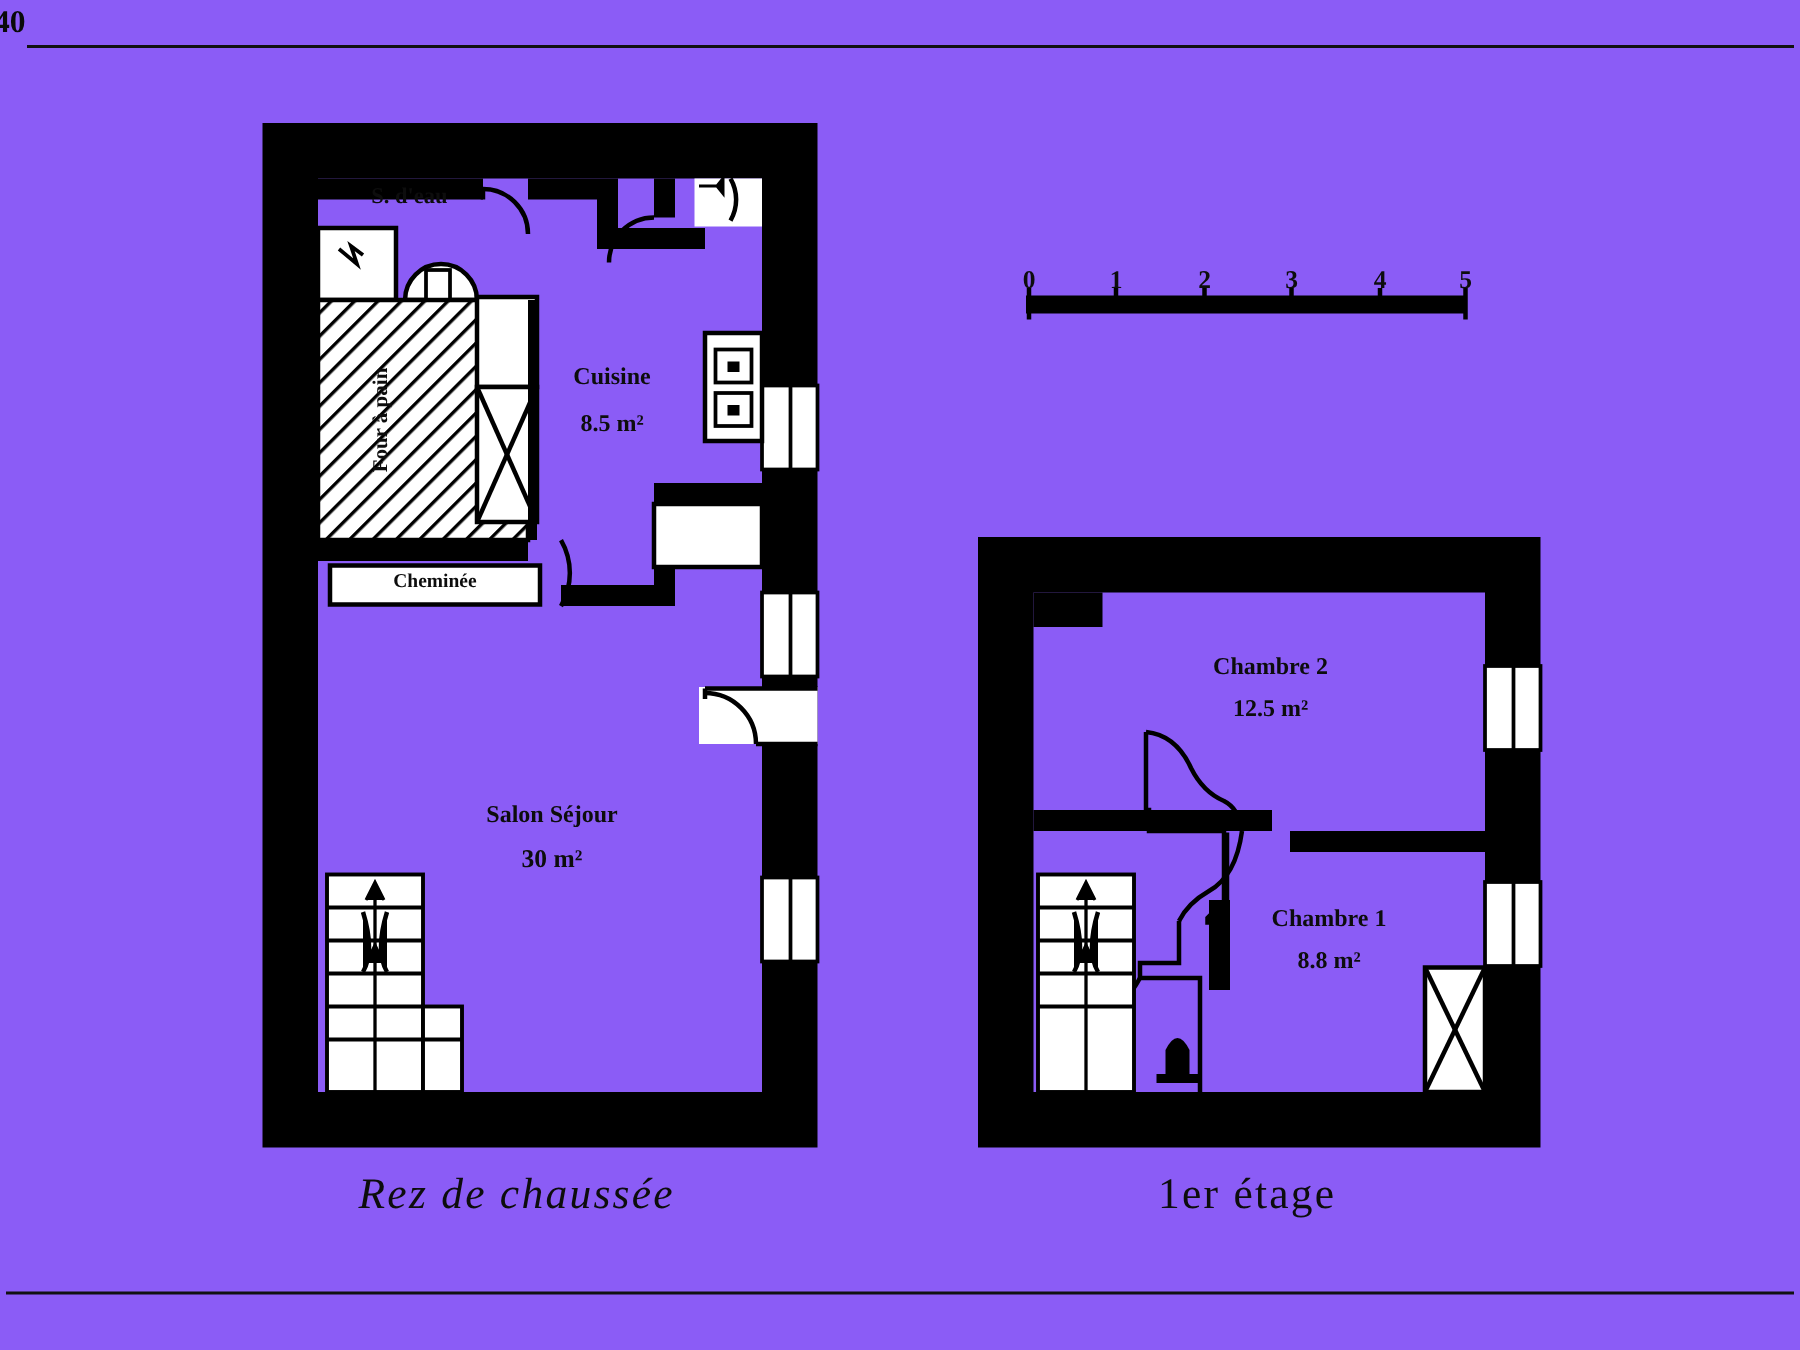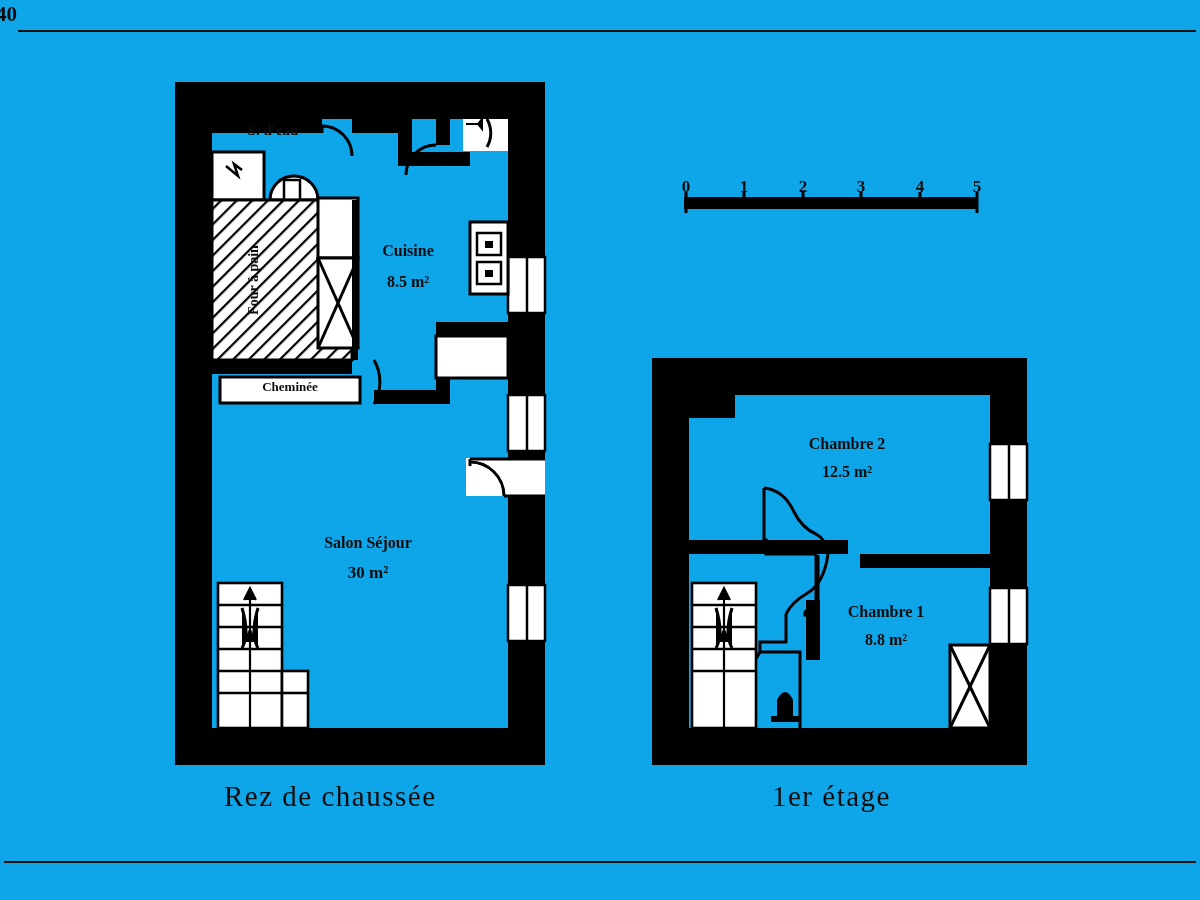--- a/index.html
+++ b/index.html
@@ -11,21 +11,21 @@
     width: 1200px;
     height: 900px;
     position: relative;
     overflow: hidden;
     font-family: "Liberation Serif", serif;
     color: #111111;
   }
   .page {
     position: absolute;
     inset: 0;
-    background: #0ea5e9;
+    background: #8b5cf6;
     padding-left: 16px;
   }
   .page-number {
     position: absolute;
     left: -4px;
     top: 2px;
     font-family: "Liberation Serif", serif;
     font-size: 21px;
     font-weight: 700;
     letter-spacing: 0px;
@@ -53,21 +53,21 @@
     top: 0;
   }
   .caption {
     position: absolute;
     font-family: "Liberation Serif", serif;
     font-size: 29px;
     letter-spacing: 1.5px;
     color: #0d0d0d;
     white-space: nowrap;
   }
-  .caption-ground { left: 224px; top: 780px; }
+  .caption-ground { left: 239px; top: 780px; font-style: italic; }
   .caption-first  { left: 772px; top: 780px; font-family: Liberation Serif, serif; }
 </style>
 </head>
 <body>
 
 <div class="page">
 
   <div class="page-number">40</div>
 
   <div class="rule-top"></div>

